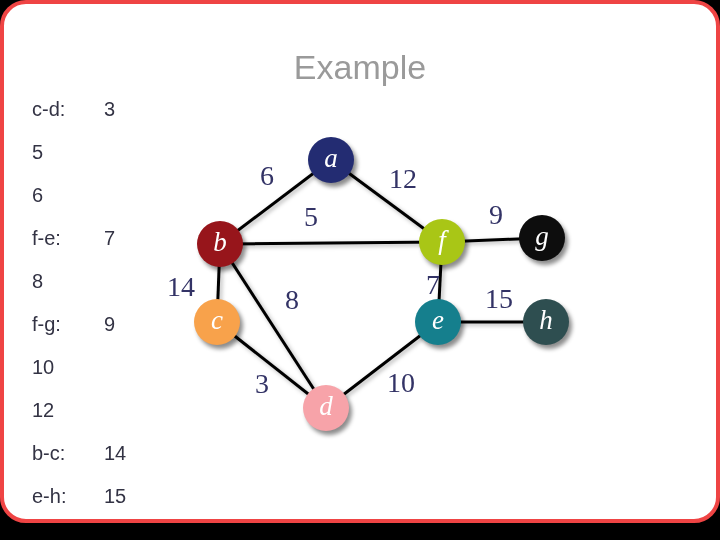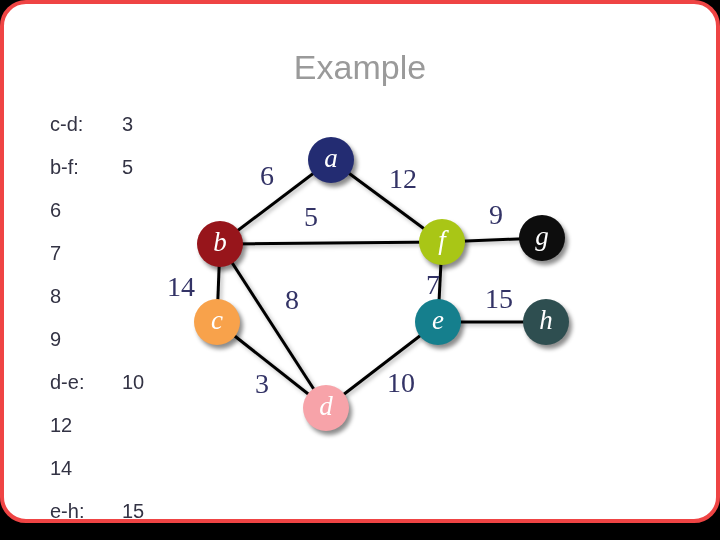--- a/index.html
+++ b/index.html
@@ -17,21 +17,21 @@
     border-radius: 26px;
     overflow: hidden;
   }
   .title {
     position: absolute; top: 44px; left: 0; width: 100%;
     text-align: center;
     font-size: 34px;
     color: var(--title-color, #9a9a9a);
   }
   .edge-list {
-    position: absolute; left: 28px; top: 99px; margin-left: 18px;
+    position: absolute; left: 28px; top: 84px;
   }
   .edge-row {
     display: flex; align-items: center;
     height: 43px;
     font-size: 20px;
     color: var(--list-color, #333344);
   }
   .edge-pair { width: 72px; }
   .graph { position: absolute; inset: 0; }
   .graph svg {
@@ -68,43 +68,44 @@
 
 <div class="slide">
   <div class="title">Example</div>
 
   <div class="edge-list" id="edge-list">
       <div class="edge-row">
         <span class="edge-pair">c-d:</span>
         <span class="edge-val">3</span>
       </div>
       <div class="edge-row">
-        <span class="edge-pair">b-f:</span>
         <span class="edge-val">5</span>
       </div>
       <div class="edge-row">
         <span class="edge-val">6</span>
       </div>
       <div class="edge-row">
+        <span class="edge-pair">f-e:</span>
         <span class="edge-val">7</span>
       </div>
       <div class="edge-row">
         <span class="edge-val">8</span>
       </div>
       <div class="edge-row">
+        <span class="edge-pair">f-g:</span>
         <span class="edge-val">9</span>
       </div>
       <div class="edge-row">
-        <span class="edge-pair">d-e:</span>
         <span class="edge-val">10</span>
       </div>
       <div class="edge-row">
         <span class="edge-val">12</span>
       </div>
       <div class="edge-row">
+        <span class="edge-pair">b-c:</span>
         <span class="edge-val">14</span>
       </div>
       <div class="edge-row">
         <span class="edge-pair">e-h:</span>
         <span class="edge-val">15</span>
       </div>
     </div>
 
   <div class="graph" id="graph">
     <svg id="edges-svg" width="720" height="540">

